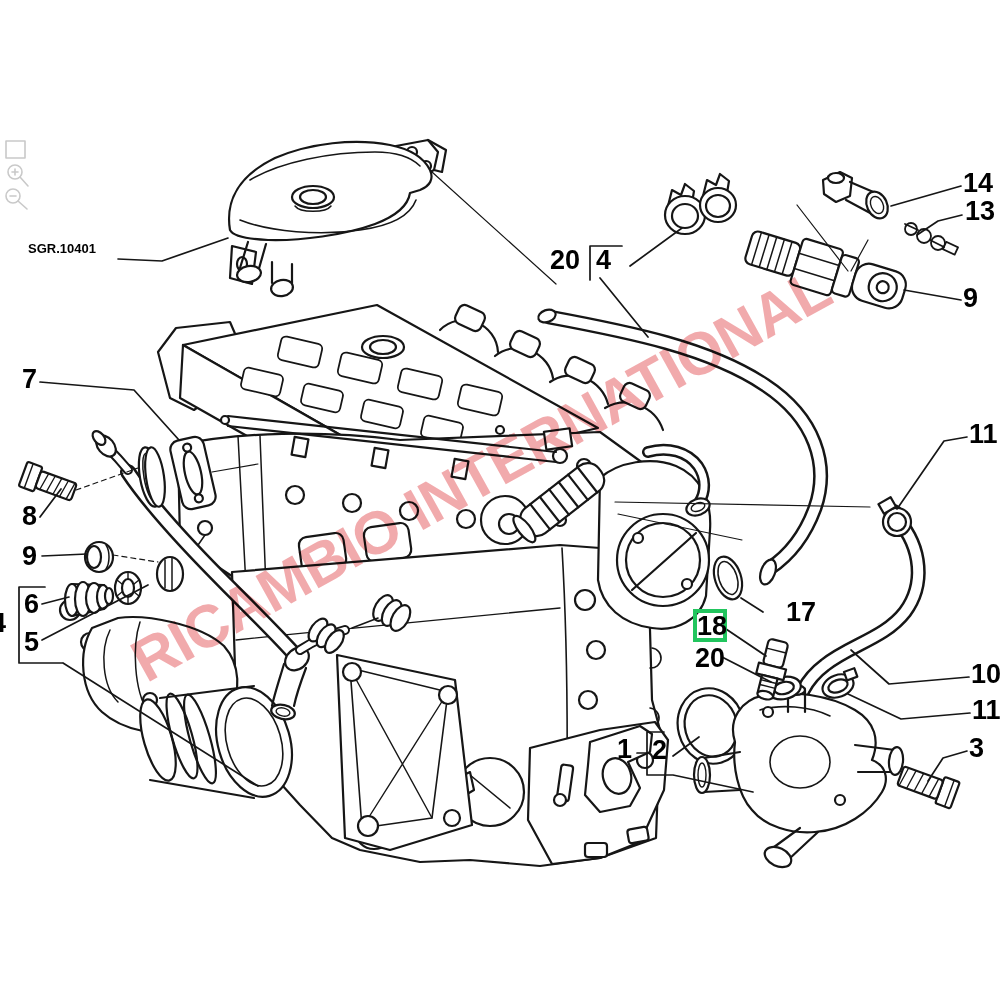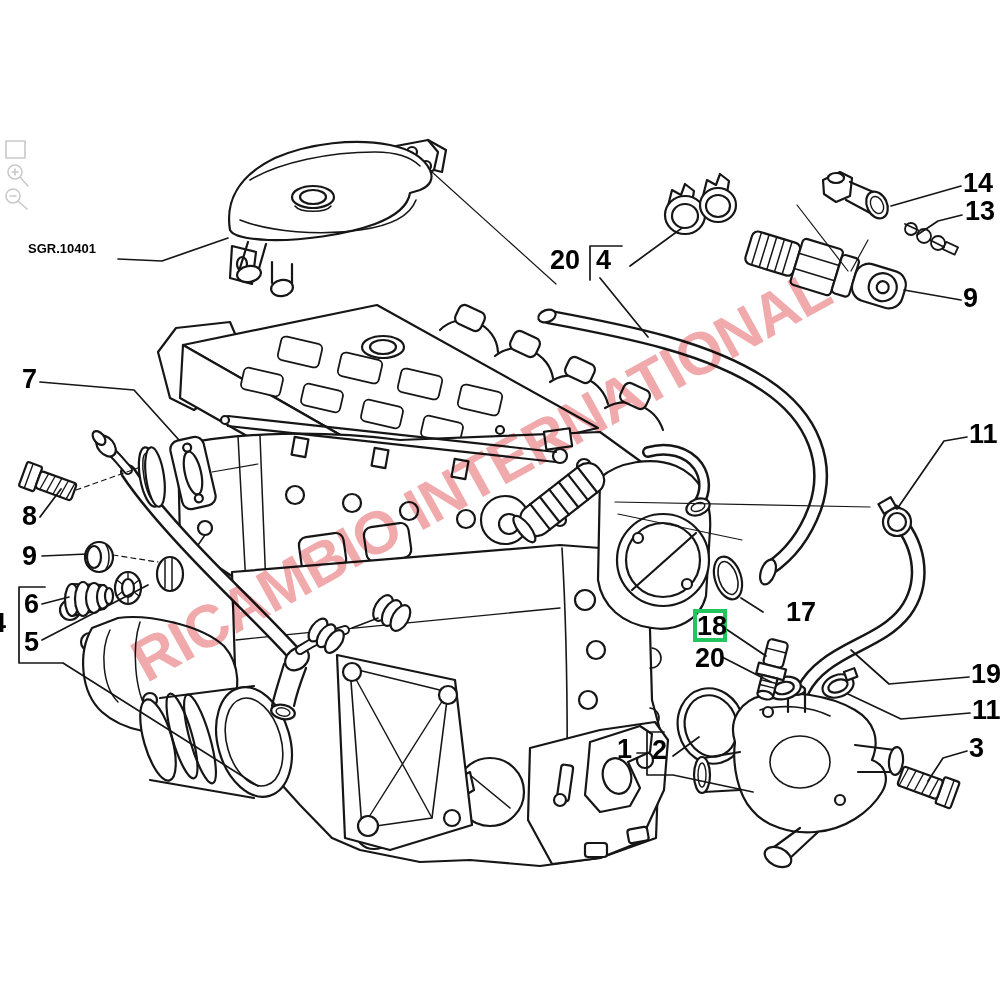--- a/index.html
+++ b/index.html
@@ -461,19 +461,19 @@
 <div class="callout" style="left:965px;top:198px;">13</div>
 <div class="callout" style="left:963px;top:285px;">9</div>
 <div class="callout" style="left:969px;top:421px;">11</div>
 <div class="callout" style="left:765px;top:599px;margin-left:21px;">17</div>
 
 <div class="highlight-box">
   <span class="callout">18</span>
 </div>
 
 <div class="callout" style="left:695px;top:645px;">20</div>
-<div class="callout" style="left:971px;top:661px;">19</div>
+<div class="callout" style="left:971px;top:661px;">10</div>
 <div class="callout" style="left:972px;top:697px;">11</div>
 <div class="callout" style="left:969px;top:735px;">3</div>
 <div class="callout" style="left:617px;top:736px;">1</div>
 <div class="callout" style="left:652px;top:737px;">2</div>
 
 </div>
 
 </body></html>

